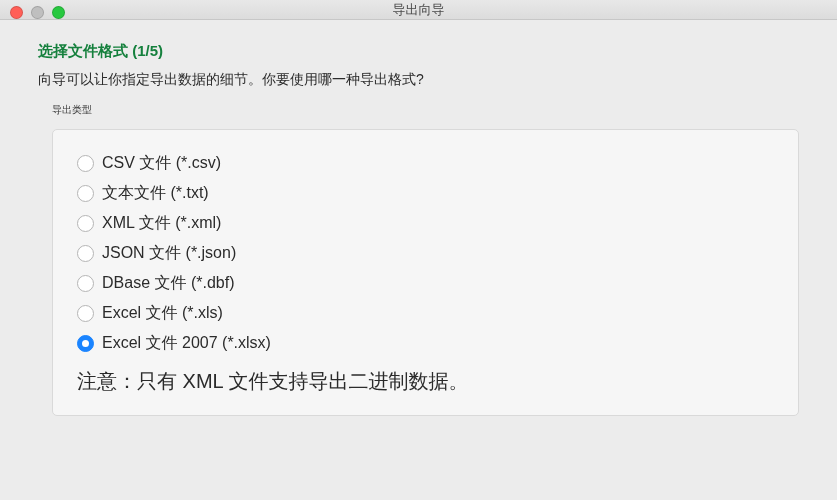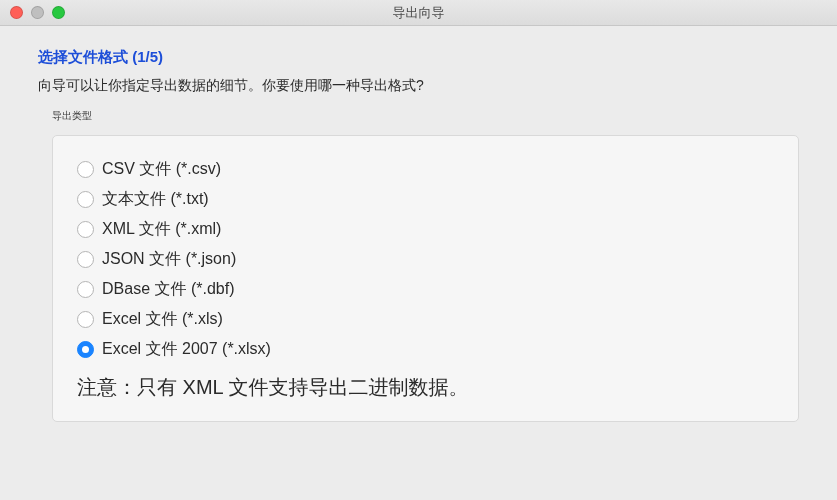--- a/index.html
+++ b/index.html
@@ -5,21 +5,21 @@
   * { box-sizing: border-box; margin: 0; padding: 0; }
   html, body { width: 837px; height: 500px; overflow: hidden; }
   body {
     font-family: -apple-system, "Helvetica Neue", "PingFang SC", Arial, sans-serif;
     background: #ececec;
     color: #262626;
     font-size: 14px;
   }
   .titlebar {
     position: relative;
-    height: 26px;
+    height: 20px;
     background: linear-gradient(#e8e8e8, #dcdcdc);
     border-bottom: 1px solid #c7c7c7;
     display: flex;
     align-items: center;
     justify-content: center;
     font-family: Liberation Mono, monospace;
   }
   .traffic {
     position: absolute;
     left: 10px;
@@ -37,21 +37,21 @@
   .titlebar-title {
     font-size: 13px;
     color: #4a4a4a;
   }
   .content {
     padding: 22px 38px 0 38px;
   }
   .step-title {
     font-size: 15px;
     font-weight: 700;
-    color: #1d4ed8;
+    color: #15803d;
     margin-bottom: 10px;
   }
   .step-subtitle {
     font-size: 14px;
     color: #2b2b2b;
     margin-bottom: 14px;
   }
   .group-wrap {
     margin-left: 14px;
   }

